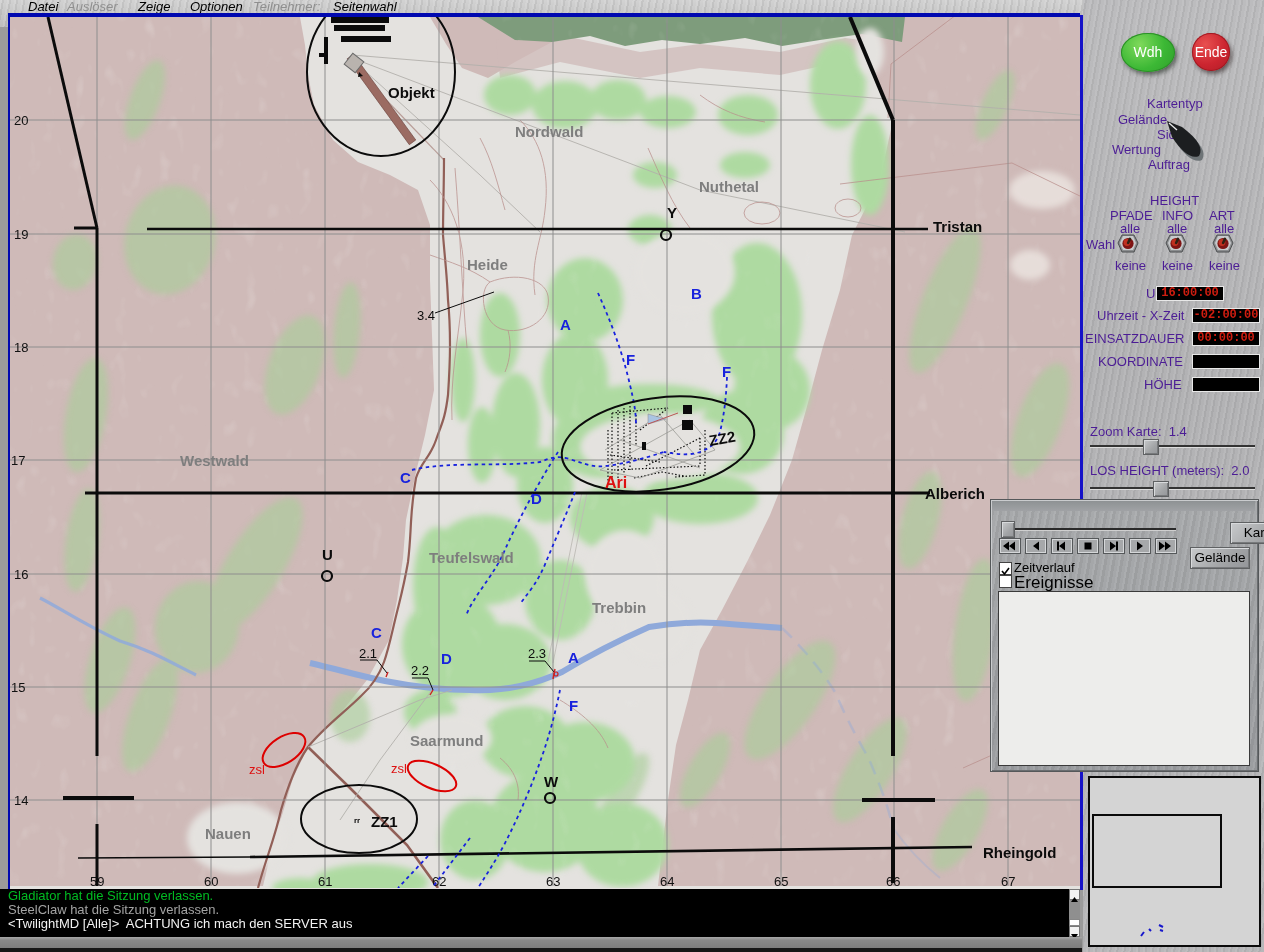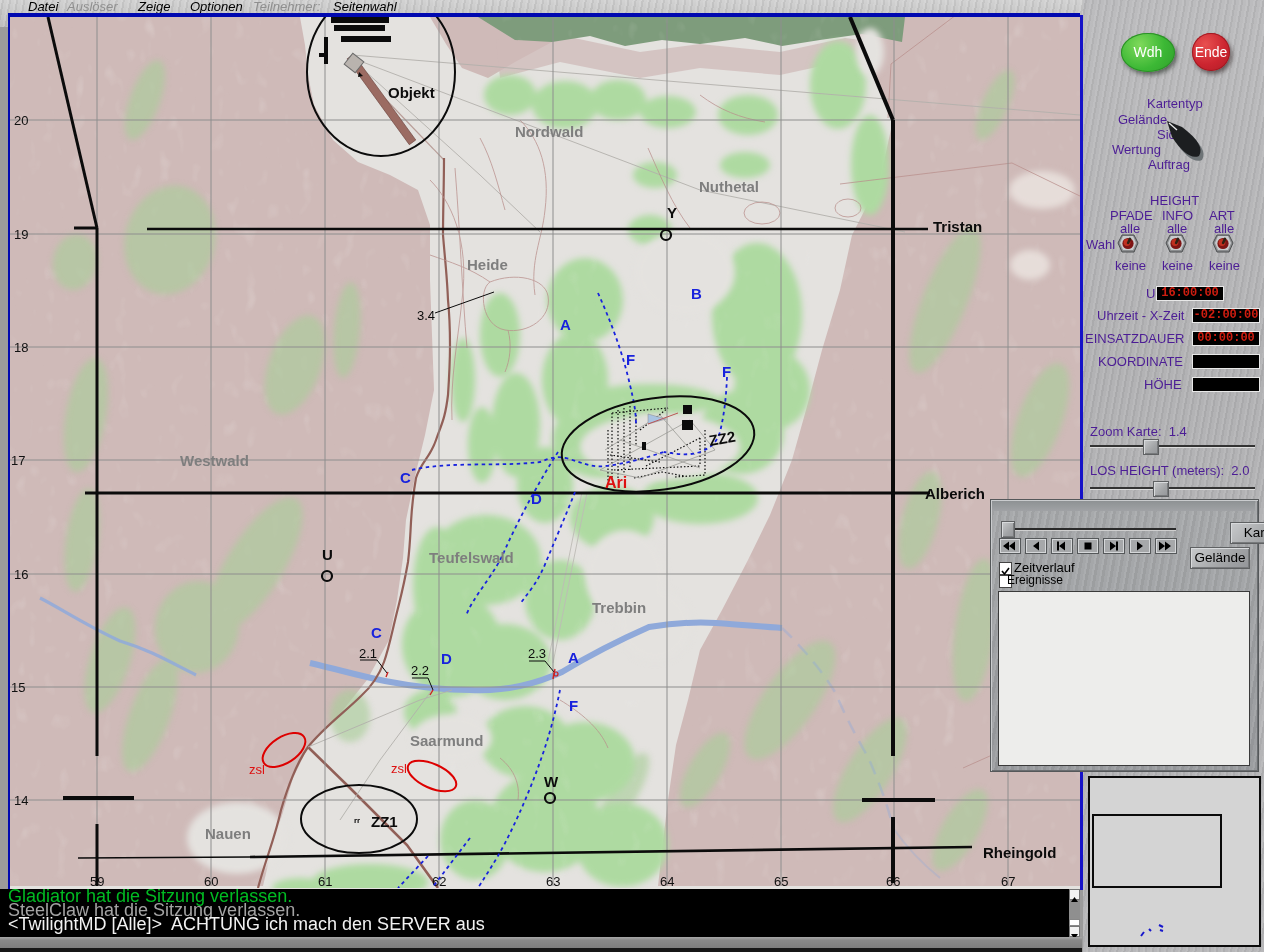--- a/index.html
+++ b/index.html
@@ -6,21 +6,21 @@
 .metal{background:
  repeating-linear-gradient(100deg, rgba(255,255,255,.08) 0 2px, rgba(0,0,0,.05) 2px 4px, rgba(255,255,255,0) 4px 7px),
  linear-gradient(180deg,#bcbcbe,#b2b2b4 40%,#b7b7b9);}
 #menubar{position:absolute;left:0;top:0;width:1264px;height:27px;
  background:repeating-linear-gradient(100deg, rgba(255,255,255,.10) 0 2px, rgba(0,0,0,.06) 2px 4px, rgba(255,255,255,0) 4px 7px),linear-gradient(180deg,#d2d2d2,#bdbdbd);
  font-size:13px;color:#000;font-style:italic;}
 #menubar span{position:absolute;top:-1px;line-height:15px;}
 #mapframe{position:absolute;left:8px;top:13px;width:1070px;height:875px;overflow:hidden;background:#e4e2df;border-top:4px solid #0008b0;border-left:2px solid #0008b0;}
 #maprborder{position:absolute;left:1080px;top:15px;width:3px;height:875px;background:#1512c8;}
 #rightpanel{position:absolute;left:1083px;top:0;width:181px;height:952px;}
-#chat{position:absolute;left:0px;top:889px;width:1069px;height:48px;background:#000;font-size:18px;}
+#chat{position:absolute;left:0px;top:889px;width:1069px;height:48px;background:#000;font-size:13px;}
 #chat div{padding-left:8px;height:14px;line-height:14px;white-space:pre;}
 #chatsb{position:absolute;left:1069px;top:889px;width:11px;height:48px;background:#8f8f8f;}
 #botstrip{position:absolute;left:0;top:937px;width:1082px;height:11px;background:
  linear-gradient(180deg,#a8a8a8,#888 30%,#7d7d7d);}
 #botblack{position:absolute;left:0;top:948px;width:1082px;height:4px;background:#161616;}
 .sbtn{position:absolute;left:0;width:11px;height:11px;background:#f2f2f2;border:1px solid #777;box-sizing:border-box;}
 #floatwin{position:absolute;left:990px;top:499px;width:267px;height:271px;
  background:repeating-linear-gradient(100deg, rgba(255,255,255,.07) 0 2px, rgba(0,0,0,.05) 2px 5px, rgba(255,255,255,0) 5px 8px),linear-gradient(180deg,#a8aaac,#9b9da0);
  border:1px solid #55585a;box-shadow:inset 1px 1px 0 #caccce, inset -1px -1px 0 #6a6d70;}
 #floatwin .titlestrip{position:absolute;left:1px;top:1px;width:263px;height:10px;background:linear-gradient(180deg,#8e9294,#a0a2a5);}
@@ -471,21 +471,21 @@
   </g>
  </svg>
  <div class="gbtn" style="left:199px;top:22px;width:58px;height:20px;line-height:20px;margin-left:40px;">Karte</div>
  <div class="gbtn" style="left:199px;top:47px;width:58px;height:20px;line-height:20px;">Gelände</div>
  <div style="position:absolute;left:8px;top:62px;width:11px;height:11px;background:#fff;border:1px solid #444;">
   <svg width="11" height="11">
           <path d="M2,5 L4.5,8 L9,2" stroke="#000" stroke-width="1.6" fill="none"></path>
         </svg></div>
  <div style="position:absolute;left:23px;top:60px;font-size:13px;">Zeitverlauf</div>
  <div style="position:absolute;left:8px;top:75px;width:11px;height:11px;background:#fff;border:1px solid #444;"></div>
- <div style="position:absolute;left:16px;top:73px;font-size:12px;">Ereignisse</div>
+ <div style="position:absolute;left:23px;top:73px;font-size:17px;">Ereignisse</div>
  <div style="position:absolute;left:7px;top:91px;width:250px;height:173px;background:#ededeb;border:1px solid #3a3a3a;"></div>
 </div>
 <div id="minimap">
       <div class="inner"></div>
 <svg width="169" height="167" style="position:absolute;left:0;top:0" xmlns="http://www.w3.org/2000/svg">
 <path d="M51,158 l3,-4 m5,-3 l2,2 m8,-6 l4,2 m-3,3 l3,1" stroke="#1717cc" stroke-width="2" fill="none"></path>
 </svg>
     </div>
 <div id="chat">
  <div style="color:#00bb22">Gladiator hat die Sitzung verlassen.</div>

